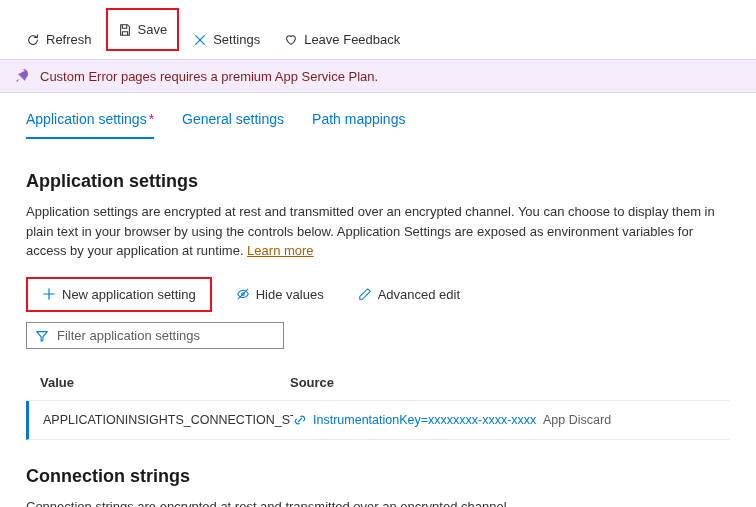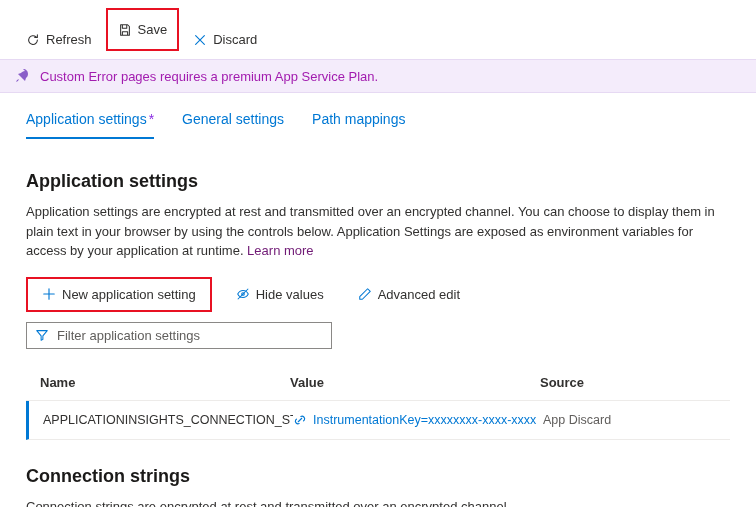--- a/index.html
+++ b/index.html
@@ -33,21 +33,21 @@
     }
     .banner {
       display: flex;
       align-items: center;
       gap: 10px;
       background: #f4ecfb;
       border-top: 1px solid #e6d9f3;
       border-bottom: 1px solid #e6d9f3;
       padding: 8px 14px;
       font-size: 13px;
-      color: #a21caf;
+      color: #7f1d1d;
     }
     .banner svg { width: 16px; height: 16px; }
     .tabs {
       display: flex;
       gap: 28px;
       padding: 18px 26px 0 26px;
       font-size: 14px;
     }
     .tab {
       color: #0078d4;
@@ -64,43 +64,43 @@
       font-weight: 600;
       margin: 12px 0 10px 0;
       color: #1b1a19;
     }
     .section-desc {
       font-size: 13px;
       color: #323130;
       line-height: 1.5;
       margin-bottom: 16px;
     }
-    .link { color: #701a75; cursor: pointer; }
+    .link { color: #a16207; cursor: pointer; text-decoration: underline; }
     .actions-row {
       display: flex;
       align-items: center;
       gap: 14px;
       margin-bottom: 10px;
     }
     .action-btn {
       display: inline-flex;
       gap: 6px;
       font-size: 13px;
       color: #323130;
       cursor: pointer;
       padding: 6px 10px;
     }
     .action-btn svg { width: 14px; height: 14px; stroke: #0078d4; }
     .action-btn.highlight-red { padding: 8px 14px; }
     .filter-box {
       display: flex;
-      align-items: flex-start;
+      align-items: flex-end;
       gap: 8px;
       border: 1px solid #8a8886;
-      width: 306px;
+      width: 258px;
       padding: 5px 8px;
       margin-bottom: 20px;
     }
     .filter-box input {
       border: none;
       outline: none;
       font-size: 13px;
       flex: 1;
       color: #323130;
     }
@@ -155,21 +155,27 @@
   <div class="toolbar-btn highlight-red">
     <svg viewBox="0 0 16 16" fill="none">
         <path class="stroke" d="M3 2h8l2 2v10H3V2z M5 2v4h5V2 M5 14v-4h6v4" stroke-width="1.2" stroke-linejoin="round"></path>
       </svg>
     <span>Save</span>
   </div>
   <div class="toolbar-btn">
     <svg viewBox="0 0 16 16" fill="none">
         <path stroke="#0078d4" d="M3 3l10 10M13 3L3 13" stroke-width="1.3" stroke-linecap="round"></path>
       </svg>
-    <span>Discard</span>
+    <span>Settings</span>
+  </div>
+  <div class="toolbar-btn">
+    <svg viewBox="0 0 16 16" fill="none">
+        <path class="stroke" d="M8 13s-5-3-5-7a3 3 0 0 1 5-2 3 3 0 0 1 5 2c0 4-5 7-5 7z" stroke-width="1.2" stroke-linejoin="round"></path>
+      </svg>
+    <span>Leave Feedback</span>
   </div>
 </div>
 
 <div class="banner">
   <svg viewBox="0 0 16 16" fill="#8a5fc9">
       <path d="M9 1c3 0 5 2 5 5 0 2-1 3-2 4l-1 3-2-2-3-3-2-2 3-1c1-1 2-2 4-2zM3 12l-1 2 2-1 1-2-2 1z"></path>
     </svg>
   <span>Custom Error pages requires a premium App Service Plan.</span>
 </div>
 
@@ -211,21 +217,20 @@
   </div>
 
   <div class="filter-box">
     <svg viewBox="0 0 16 16" fill="none">
         <path d="M2 3h12l-5 6v4l-2 1v-5L2 3z" stroke="#0078d4" stroke-width="1.2" stroke-linejoin="round"></path>
       </svg>
     <input type="text" placeholder="Filter application settings" style="">
   </div>
 
   <div class="table-head">
-    <div class="col-name">Name</div>
     <div class="col-value">Value</div>
     <div class="col-source">Source</div>
   </div>
 
   <div class="table-row">
     <div class="col-name">APPLICATIONINSIGHTS_CONNECTION_STRING</div>
     <div class="col-value">
       <svg viewBox="0 0 16 16" fill="none">
           <path d="M6 10l4-4M7 12a3 3 0 0 1-4-4l1-1M9 4a3 3 0 0 1 4 4l-1 1" stroke="#0078d4" stroke-width="1.3" stroke-linecap="round"></path>
         </svg>

